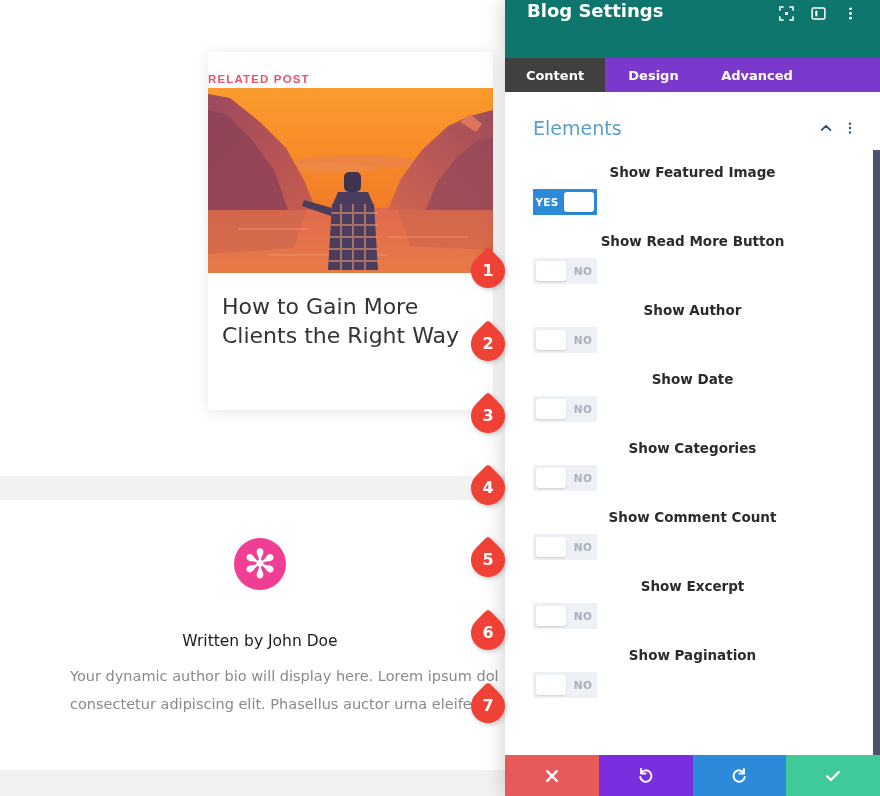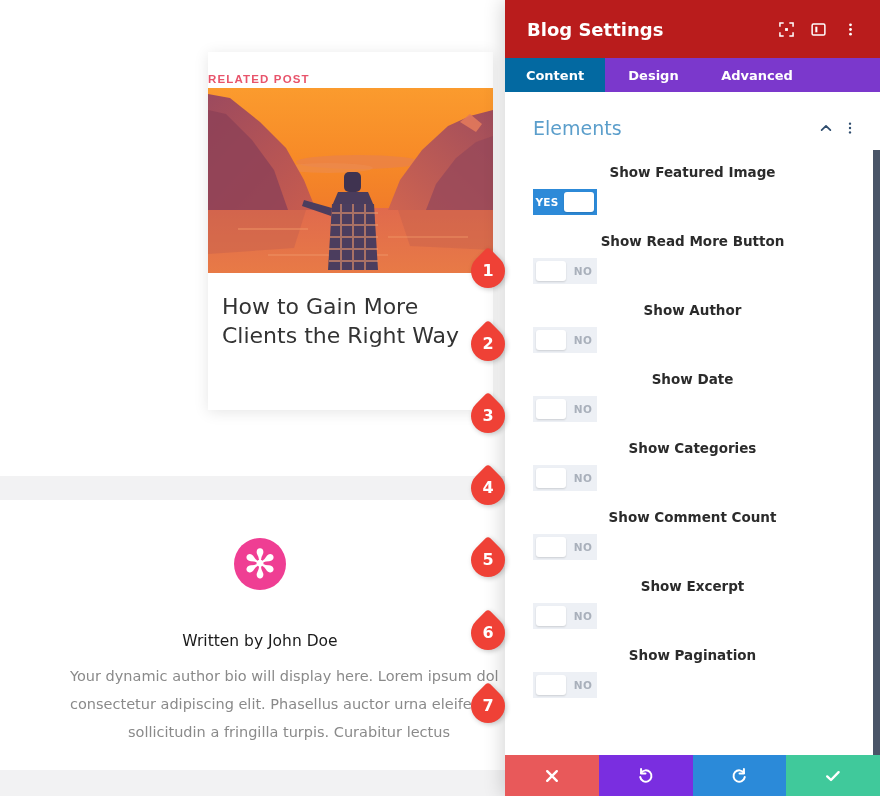--- a/index.html
+++ b/index.html
@@ -76,37 +76,37 @@
   }
   #author-name {
     margin-top: 42px;
     font-size: 15.5px; font-weight: 400; color: #1a1a1a;
     font-family: "DejaVu Sans", sans-serif;
   }
   #author-bio {
     margin-top: 12px;
     padding: 0 70px;
     font-size: 14.5px; line-height: 28px;
-    color: #8a8a8a; text-align: right;
+    color: #8a8a8a; text-align: left;
     font-family: "DejaVu Sans", sans-serif;
     white-space: nowrap;
   }
   #author-bio span { display: block; }
 
   
   #panel {
     position: absolute; left: 505px; top: 0;
     width: 375px; height: 796px;
     background: #ffffff;
     box-shadow: -3px 0 18px rgba(0,0,0,0.16);
     overflow: hidden;
   }
   #panel-header {
-    height: 58px; background: #b91c1c;
-    display: flex; align-items: center;
+    height: 58px; background: #0f766e;
+    display: flex; 
     padding: 0 17px 0 22px;
   }
   #panel-title {
     color: #ffffff; font-size: 18px; font-weight: 700;
     flex: 1;
     font-family: "DejaVu Sans", sans-serif;
   }
   .hdr-icon {
     width: 26px; height: 26px;
     display: flex; align-items: center; justify-content: center;
@@ -115,21 +115,21 @@
   #panel-tabs {
     height: 34px; background: #7b38cc;
     display: flex;
   }
   .tab {
     height: 34px; display: flex; align-items: center; justify-content: center;
     color: #ffffff; font-size: 13px; font-weight: 700;
     cursor: pointer;
     font-family: "DejaVu Sans", sans-serif;
   }
-  .tab.active { background: #0369a1; }
+  .tab.active { background: #404040; }
   #tab-content { width: 100px; }
   #tab-design  { width: 97px; }
   #tab-advanced{ width: 110px; }
 
   #panel-body {
     position: relative;
     height: 672px;
     background: #ffffff;
     padding: 0 0 0 0;
     overflow: hidden;
@@ -307,21 +307,20 @@
     </div>
 
     <div id="author-block">
       <div id="avatar">
         <span class="ast">✻</span>
       </div>
       <div id="author-name">Written by John Doe</div>
       <div id="author-bio">
         <span>Your dynamic author bio will display here. Lorem ipsum dol</span>
         <span>consectetur adipiscing elit. Phasellus auctor urna eleifend di</span>
-        <span>sollicitudin a fringilla turpis. Curabitur lectus</span>
       </div>
     </div>
   </div>
 
   <div id="panel">
 
     <div id="panel-header">
       <div id="panel-title">Blog Settings</div>
 
       <div class="hdr-icon">

